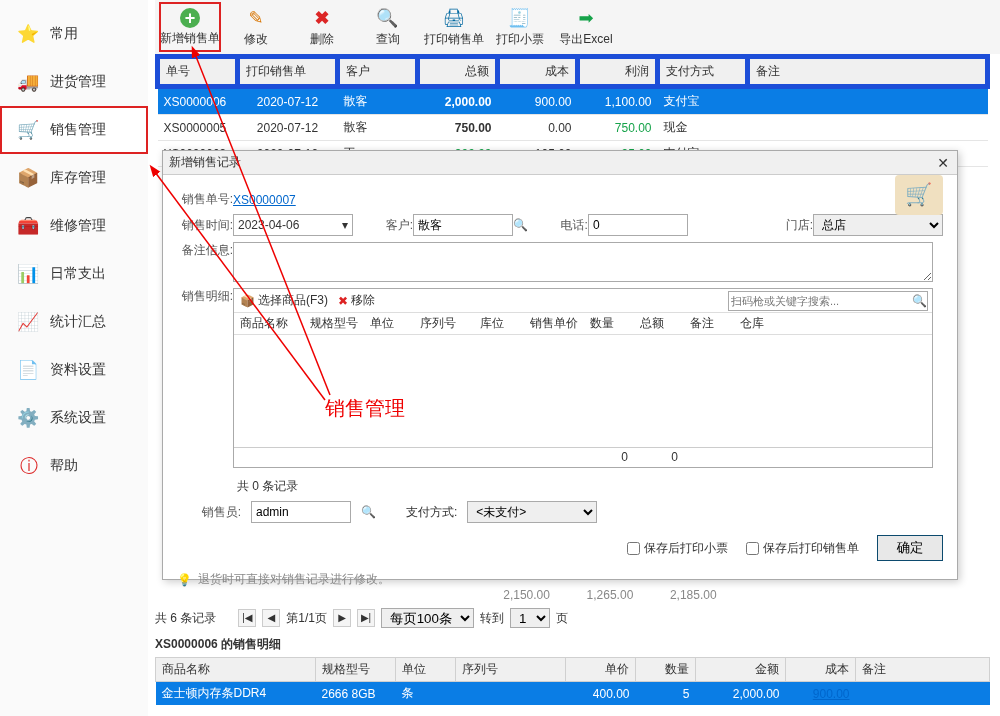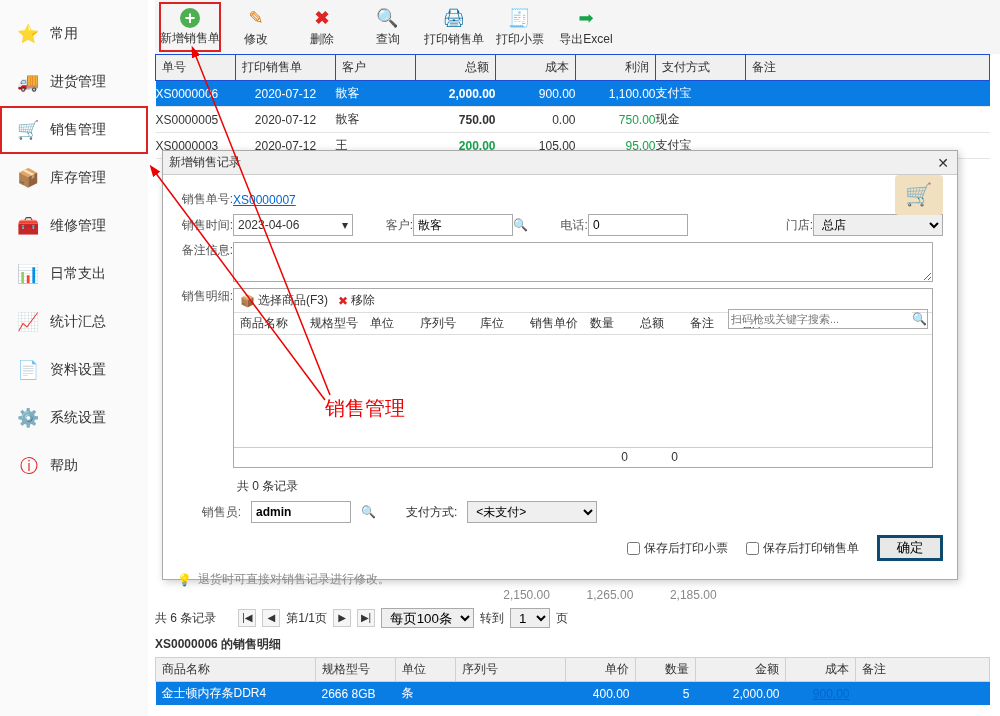--- a/index.html
+++ b/index.html
@@ -30,22 +30,22 @@
 .ic-edit { color: #d97706; }
 .ic-del { color: #dc2626; font-weight: bold; }
 .ic-search { color: #16a34a; }
 .ic-print { color: #0369a1; }
 .ic-print2 { color: #6b7280; }
 .ic-export { color: #16a34a; }
 
 
 .main-table { position: absolute; left: 155px; top: 54px; right: 10px; }
 .tbl { width: 100%; border-collapse: collapse; font-size: 12px; }
-.tbl th { background: #f0f0f0; border: 1px solid #1d4ed8; padding: 4px 6px; text-align: left; font-weight: normal; height: 22px; }
-.tbl td { border-bottom: 1px solid #e5e5e5; padding: 4px 0; height: 20px; }
+.tbl th { background: #f0f0f0; border: 5px solid #1d4ed8; padding: 4px 6px; text-align: left; font-weight: normal; height: 22px; }
+.tbl td { border-bottom: 1px solid #e5e5e5; padding: 4px 6px; height: 20px; }
 .tbl tr.sel td { background: #0a7de5; color: #fff; }
 .col-amt { text-align: right; font-weight: bold; }
 .green { color: #16a34a; }
 .blue-u { color: #0066cc; text-decoration: underline; }
 
 
 .dialog { position: absolute; left: 162px; top: 150px; width: 796px; height: 430px; background: #fff; border: 1px solid #aaa; box-shadow: 2px 2px 8px rgba(0,0,0,.2); }
 .dlg-title { height: 24px; background: #f0f0f0; border-bottom: 1px solid #ccc; display: flex; align-items: center; justify-content: space-between; padding: 0 6px; font-size: 12px; }
 .dlg-close { width: 16px; height: 16px; cursor: pointer; text-align: center; font-size: 14px; }
 .dlg-body { padding: 10px 14px; position: relative; }
@@ -55,30 +55,30 @@
 .form-val-blue { color: #0066cc; text-decoration: underline; }
 .inp { border: 1px solid #aaa; padding: 2px 4px; height: 22px; font-size: 12px; }
 .inp-date { width: 120px; display: inline-flex; align-items: center; justify-content: space-between; }
 .inp-cust { width: 100px; }
 .inp-tel { width: 100px; }
 .inp-store { width: 130px; }
 .inp-memo { width: 700px; height: 40px; border: 1px solid #aaa; }
 .detail-box { border: 1px solid #aaa; width: 700px; height: 180px; position: relative; }
 .detail-toolbar { display: flex; align-items: center; gap: 10px; padding: 3px 6px; border-bottom: 1px solid #ddd; height: 24px; }
 .dt-btn { display: inline-flex; align-items: center; gap: 3px; cursor: pointer; }
-.scan-input { position: absolute; right: 4px; top: 20px; width: 200px; height: 20px; border: 1px solid #aaa; display: flex; align-items: center; }
+.scan-input { position: absolute; right: 4px; top: 2px; width: 200px; height: 20px; border: 1px solid #aaa; display: flex; align-items: center; }
 .scan-input input { border: none; flex: 1; font-size: 11px; padding: 2px; color: #999; outline: none; }
 .detail-head { display: flex; border-bottom: 1px solid #ddd; font-size: 12px; height: 22px; align-items: center; }
 .detail-head div { padding: 2px 6px; }
 .detail-foot { position: absolute; bottom: 0; left: 0; right: 0; height: 20px; border-top: 1px solid #ccc; display: flex; font-size: 12px; }
 .detail-foot div { padding: 2px 6px; }
 .dlg-footer { display:flex; align-items:center; gap:10px; padding:6px 0; font-size:12px; }
 .dlg-footer2 { display:flex; align-items:center; justify-content:flex-end; gap:18px; padding:6px 0; font-size:12px; }
 .chk { display:inline-flex; align-items:center; gap:4px; }
-.btn-ok { width:66px; height:26px; background:#e8e8e8; border:3px solid #0c4a6e; cursor:pointer; }
+.btn-ok { width:66px; height:26px; background:#e8e8e8; border:1px solid #0c4a6e; cursor:pointer; }
 .tip-row { display:flex; align-items:center; gap:6px; color:#888; font-size:12px; padding-top:4px; }
 .bulb { color:#f59e0b; }
 
 
 .footer-area { position:absolute; left:155px; bottom:0; right:10px; height:130px; }
 .obscured { color:#888; text-align:right; padding:2px 20px; font-size:12px; }
 .pager { display:flex; align-items:center; gap:6px; padding:4px 0; font-size:12px; }
 .pg-btn { width:18px; height:18px; border:1px solid #ccc; background:#f5f5f5; cursor:pointer; text-align:center; line-height:16px; font-size:10px; }
 .pg-sel { border:1px solid #aaa; padding:1px 4px; height:20px; }
 .detail-title { font-size:12px; padding:4px 0; font-weight:bold; }
@@ -286,21 +286,21 @@
             <div style="width:50px"></div>
             <div style="width:60px"></div>
           <div style="width:50px;text-align:right">0</div>
           <div style="width:50px;text-align:right">0</div>
         </div>
       </div>
     </div>
     <div style="margin-left:60px;padding-top:4px">共 0 条记录</div>
     <div class="dlg-footer" style="margin-left:8px">
       <span class="form-label">销售员:</span>
-      <input class="inp" style="width: 100px; font-weight: bold;" value="admin">
+      <input class="inp" style="width: 100px;" value="admin">
       <span>🔍</span>
       <span style="width:10px"></span>
       <span>支付方式:</span>
       <select class="inp" style="width:130px"><option>&lt;未支付&gt;</option></select>
     </div>
     <div class="dlg-footer2">
       <label class="chk">
           <input type="checkbox" style="">
           <span>保存后打印小票</span>
         </label>

